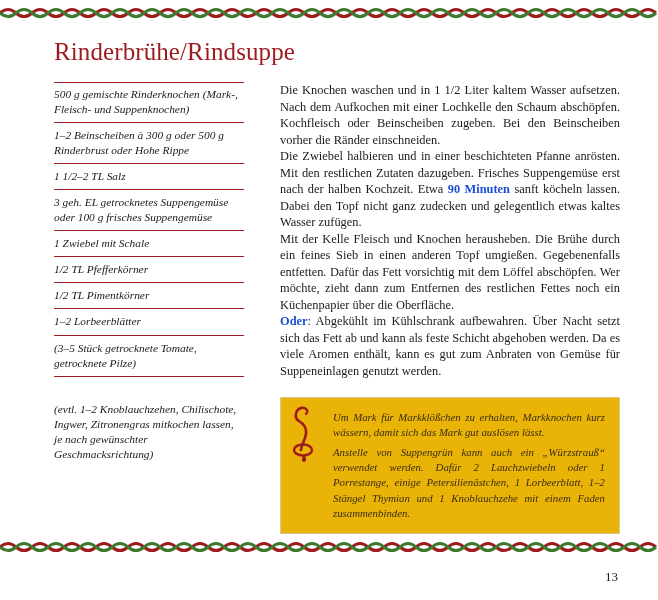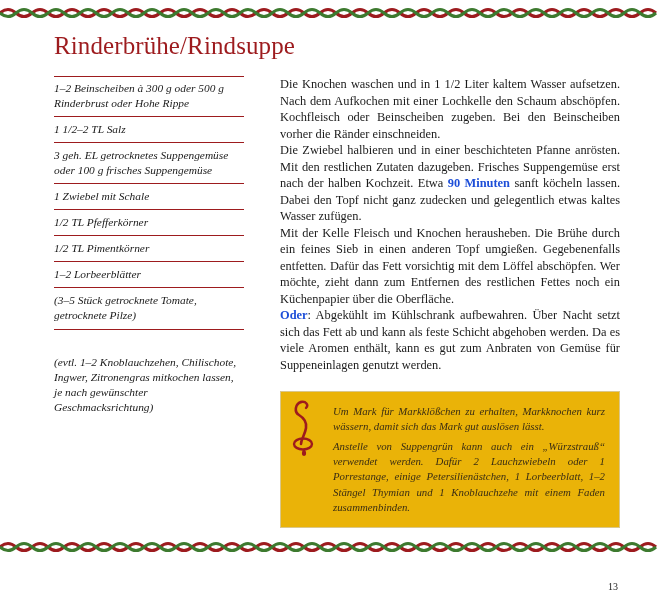--- a/index.html
+++ b/index.html
@@ -36,21 +36,21 @@
     height: 516px;
     box-sizing: border-box;
     padding: 0 38px;
   }
 
   .recipe-title {
     font-family: "Liberation Serif", serif;
     font-size: 25px;
     color: #9d1b1e;
     font-weight: normal;
-    margin: 8px 0 16px 16px;
+    margin: 14px 0 16px 16px;
     letter-spacing: 0.1px;
   }
 
   .columns {
     display: flex;
     align-items: flex-start;
   }
 
   
   .ingredients {
@@ -111,22 +111,22 @@
     position: absolute;
     left: 10px;
     top: 6px;
     width: 34px;
     height: 60px;
   }
 
   .page-number {
     position: absolute;
     right: 40px;
-    bottom: 8px;
-    font-size: 10px;
+    bottom: 15px;
+    font-size: 13px;
     color: #1a1a1a;
     font-family: "Liberation Serif", serif;
   }
 </style>
 </head>
 <body>
 
 <div class="border-strip border-top">
   <svg width="658" height="14" viewBox="0 0 658 14" xmlns="http://www.w3.org/2000/svg">
     <g>
@@ -136,20 +136,21 @@
   </svg>
 </div>
 
 <div class="page">
 
   <h1 class="recipe-title">Rinderbrühe/Rindsuppe</h1>
 
   <div class="columns">
 
     <div class="ingredients">
+      <div class="ing-item">500 g gemischte Rinderknochen (Mark-, Fleisch- und Suppenknochen)</div>
       <div class="ing-item">1–2 Beinscheiben à 300 g oder 500 g Rinderbrust oder Hohe Rippe</div>
       <div class="ing-item">1 1/2–2 TL Salz</div>
       <div class="ing-item">3 geh. EL getrocknetes Suppengemüse oder 100 g frisches Suppengemüse</div>
       <div class="ing-item">1 Zwiebel mit Schale</div>
       <div class="ing-item">1/2 TL Pfefferkörner</div>
       <div class="ing-item">1/2  TL Pimentkörner</div>
       <div class="ing-item">1–2 Lorbeerblätter</div>
       <div class="ing-item">(3–5 Stück getrocknete Tomate, getrocknete Pilze)</div>
       <div class="ing-item last">(evtl. 1–2 Knoblauchzehen, Chilischote, Ingwer, Zitronengras mitkochen lassen, je nach gewünschter Geschmacksrichtung)</div>
     </div>

